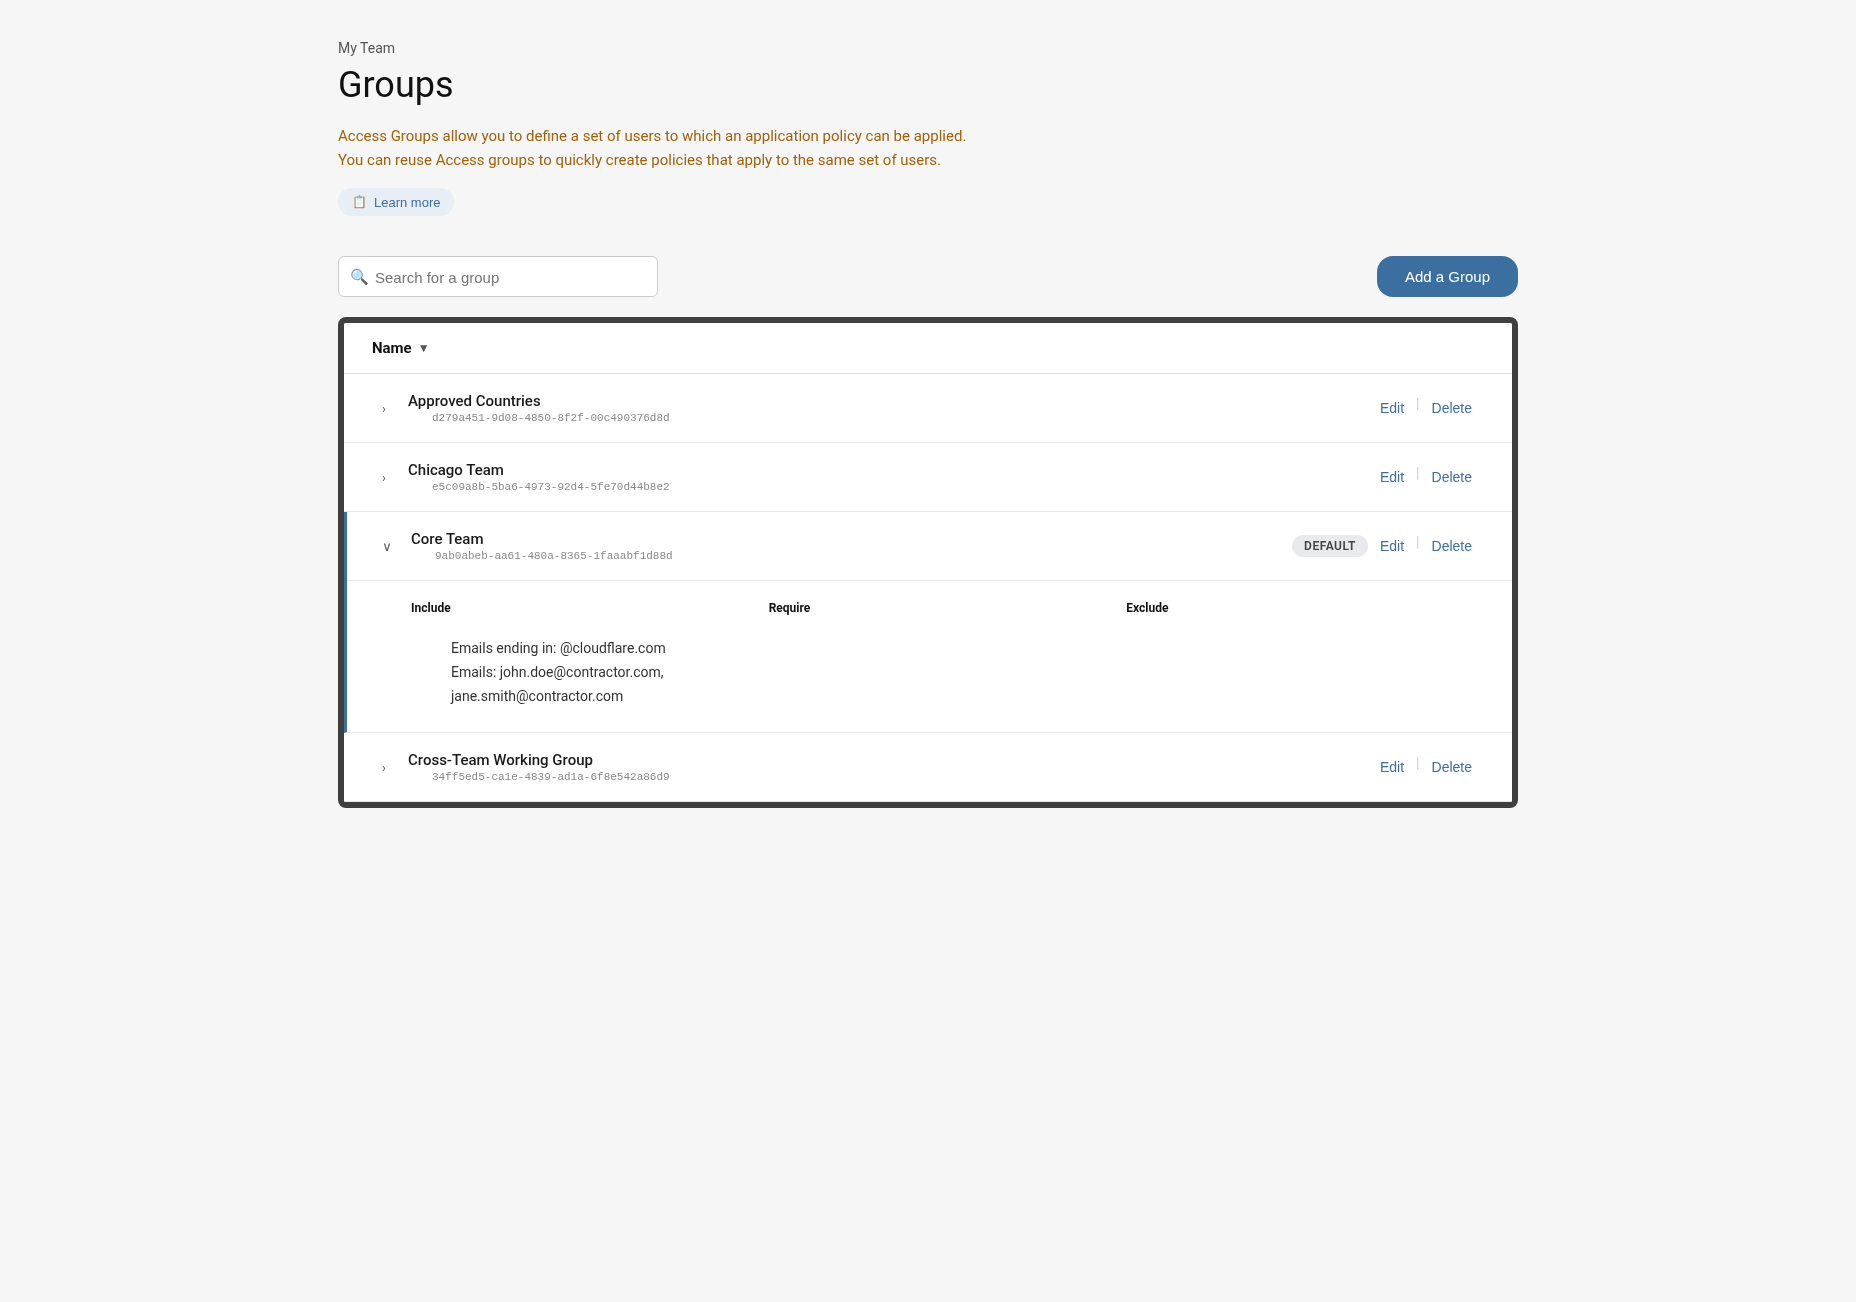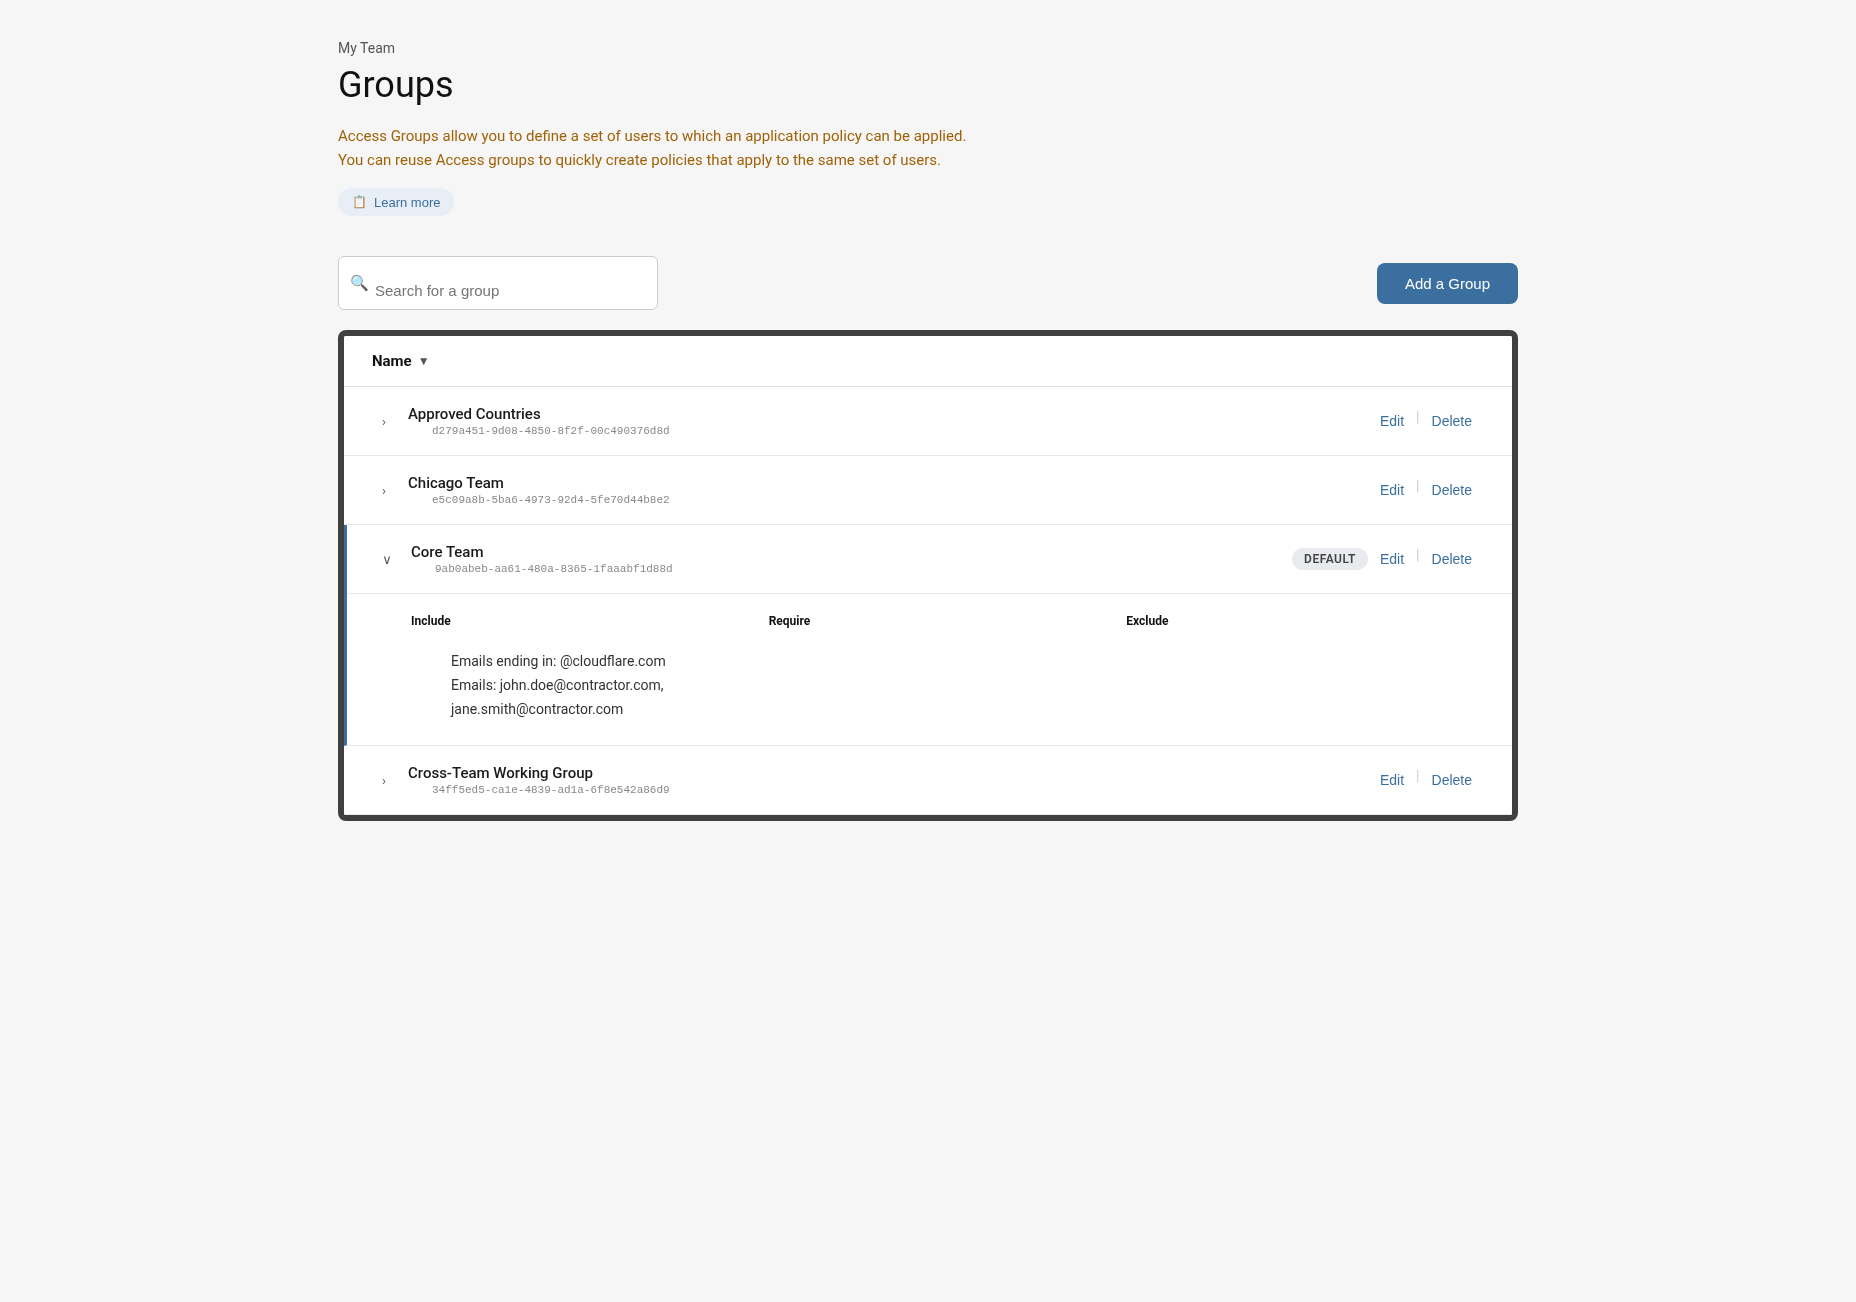--- a/index.html
+++ b/index.html
@@ -65,33 +65,33 @@
     .search-icon-pos {
       position: absolute;
       left: 12px;
       top: 50%;
       transform: translateY(-50%);
       color: #888;
       font-size: 15px;
     }
     .search-input {
       width: 100%;
-      padding: 25px 12px 10px 36px;
+      padding: 12px 12px 10px 36px;
       border: 1px solid #ccc;
       border-radius: 6px;
       font-size: 15px;
       color: #333;
       background: #fff;
       outline: none;
     }
     .add-group-btn {
       background: #3b6fa0;
       color: #fff;
       border: none;
-      border-radius: 8px;
+      border-radius: 16px;
       padding: 12px 28px;
       font-size: 15px;
       font-weight: 500;
       cursor: pointer;
     }
     .table-container {
       background: #fff;
       border: 6px solid #404040;
       border-radius: 8px;
       overflow: hidden;

